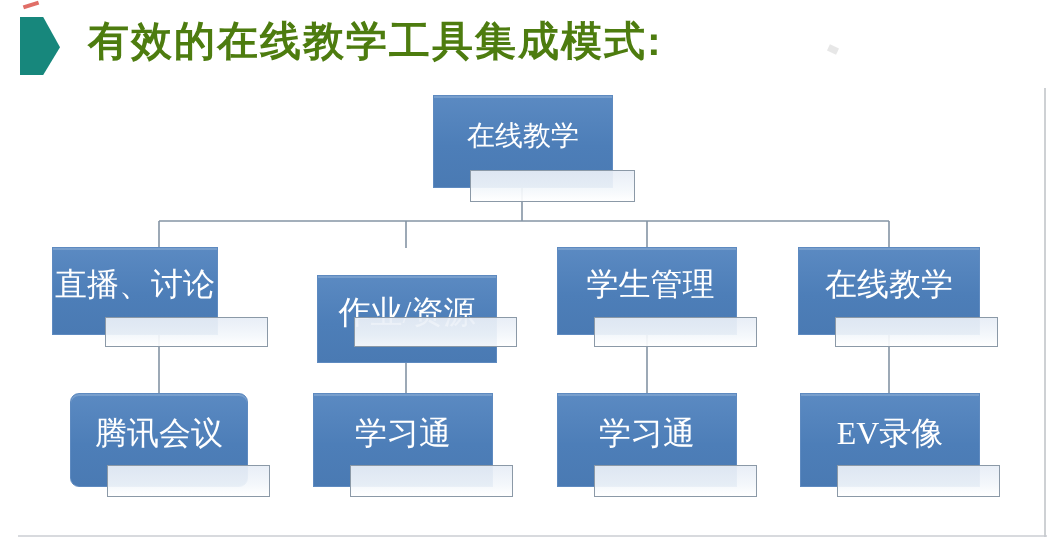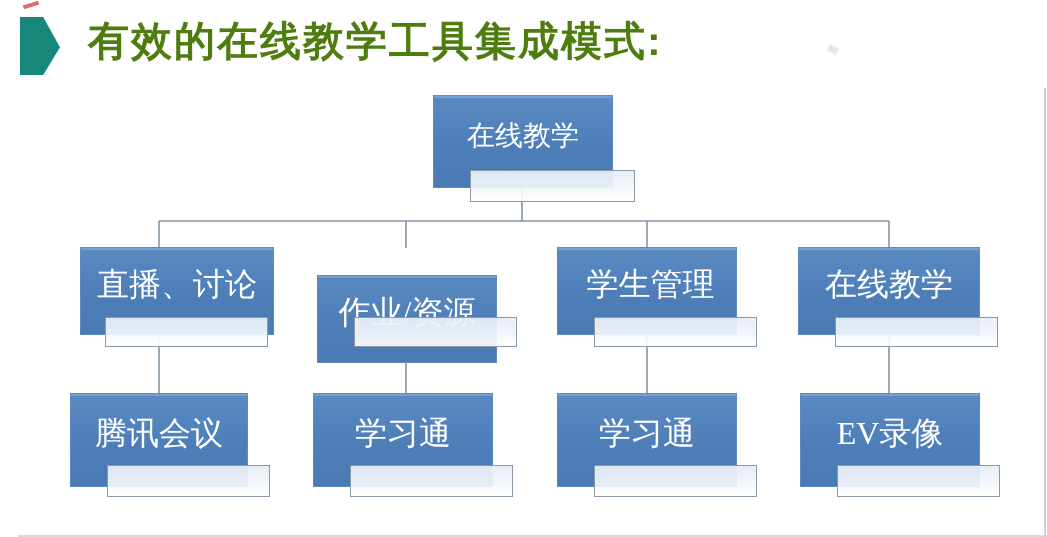--- a/index.html
+++ b/index.html
@@ -98,41 +98,41 @@
       <path d="M647 335 V394"></path>
       <path d="M889 335 V394"></path>
     </g>
   </svg>
 
   <div class="node root" style="left:433px;top:95px;width:180px;height:93px;">
     <span>在线教学</span>
   </div>
   <div class="node-shadow" style="left:470px;top:170px;width:165px;height:32px;"></div>
 
-  <div class="node mid" style="left:80px;top:247px;width:194px;height:88px;">
+  <div class="node mid" style="left:52px;top:247px;width:166px;height:88px;">
     <span>直播、讨论</span>
   </div>
   <div class="node-shadow" style="left:105px;top:317px;width:163px;height:30px;"></div>
 
   <div class="node mid" style="left:317px;top:247px;width:180px;height:88px;margin-top:28px;">
     <span>作业/资源</span>
   </div>
   <div class="node-shadow" style="left:354px;top:317px;width:163px;height:30px;"></div>
 
   <div class="node mid" style="left:557px;top:247px;width:180px;height:88px;padding-left:7px;">
     <span>学生管理</span>
   </div>
   <div class="node-shadow" style="left:594px;top:317px;width:163px;height:30px;"></div>
 
   <div class="node mid" style="left:798px;top:247px;width:182px;height:88px;">
     <span>在线教学</span>
   </div>
   <div class="node-shadow" style="left:835px;top:317px;width:163px;height:30px;"></div>
 
-  <div class="node leaf" style="left:70px;top:393px;width:178px;height:94px;">
+  <div class="node leaf" style="left:70px;top:393px;width:178px;height:94px;border-radius:9px;">
     <span>腾讯会议</span>
   </div>
   <div class="node-shadow" style="left:107px;top:465px;width:163px;height:32px;"></div>
 
   <div class="node leaf" style="left:313px;top:393px;width:180px;height:94px;">
     <span>学习通</span>
   </div>
   <div class="node-shadow" style="left:350px;top:465px;width:163px;height:32px;"></div>
 
   <div class="node leaf" style="left:557px;top:393px;width:180px;height:94px;">

